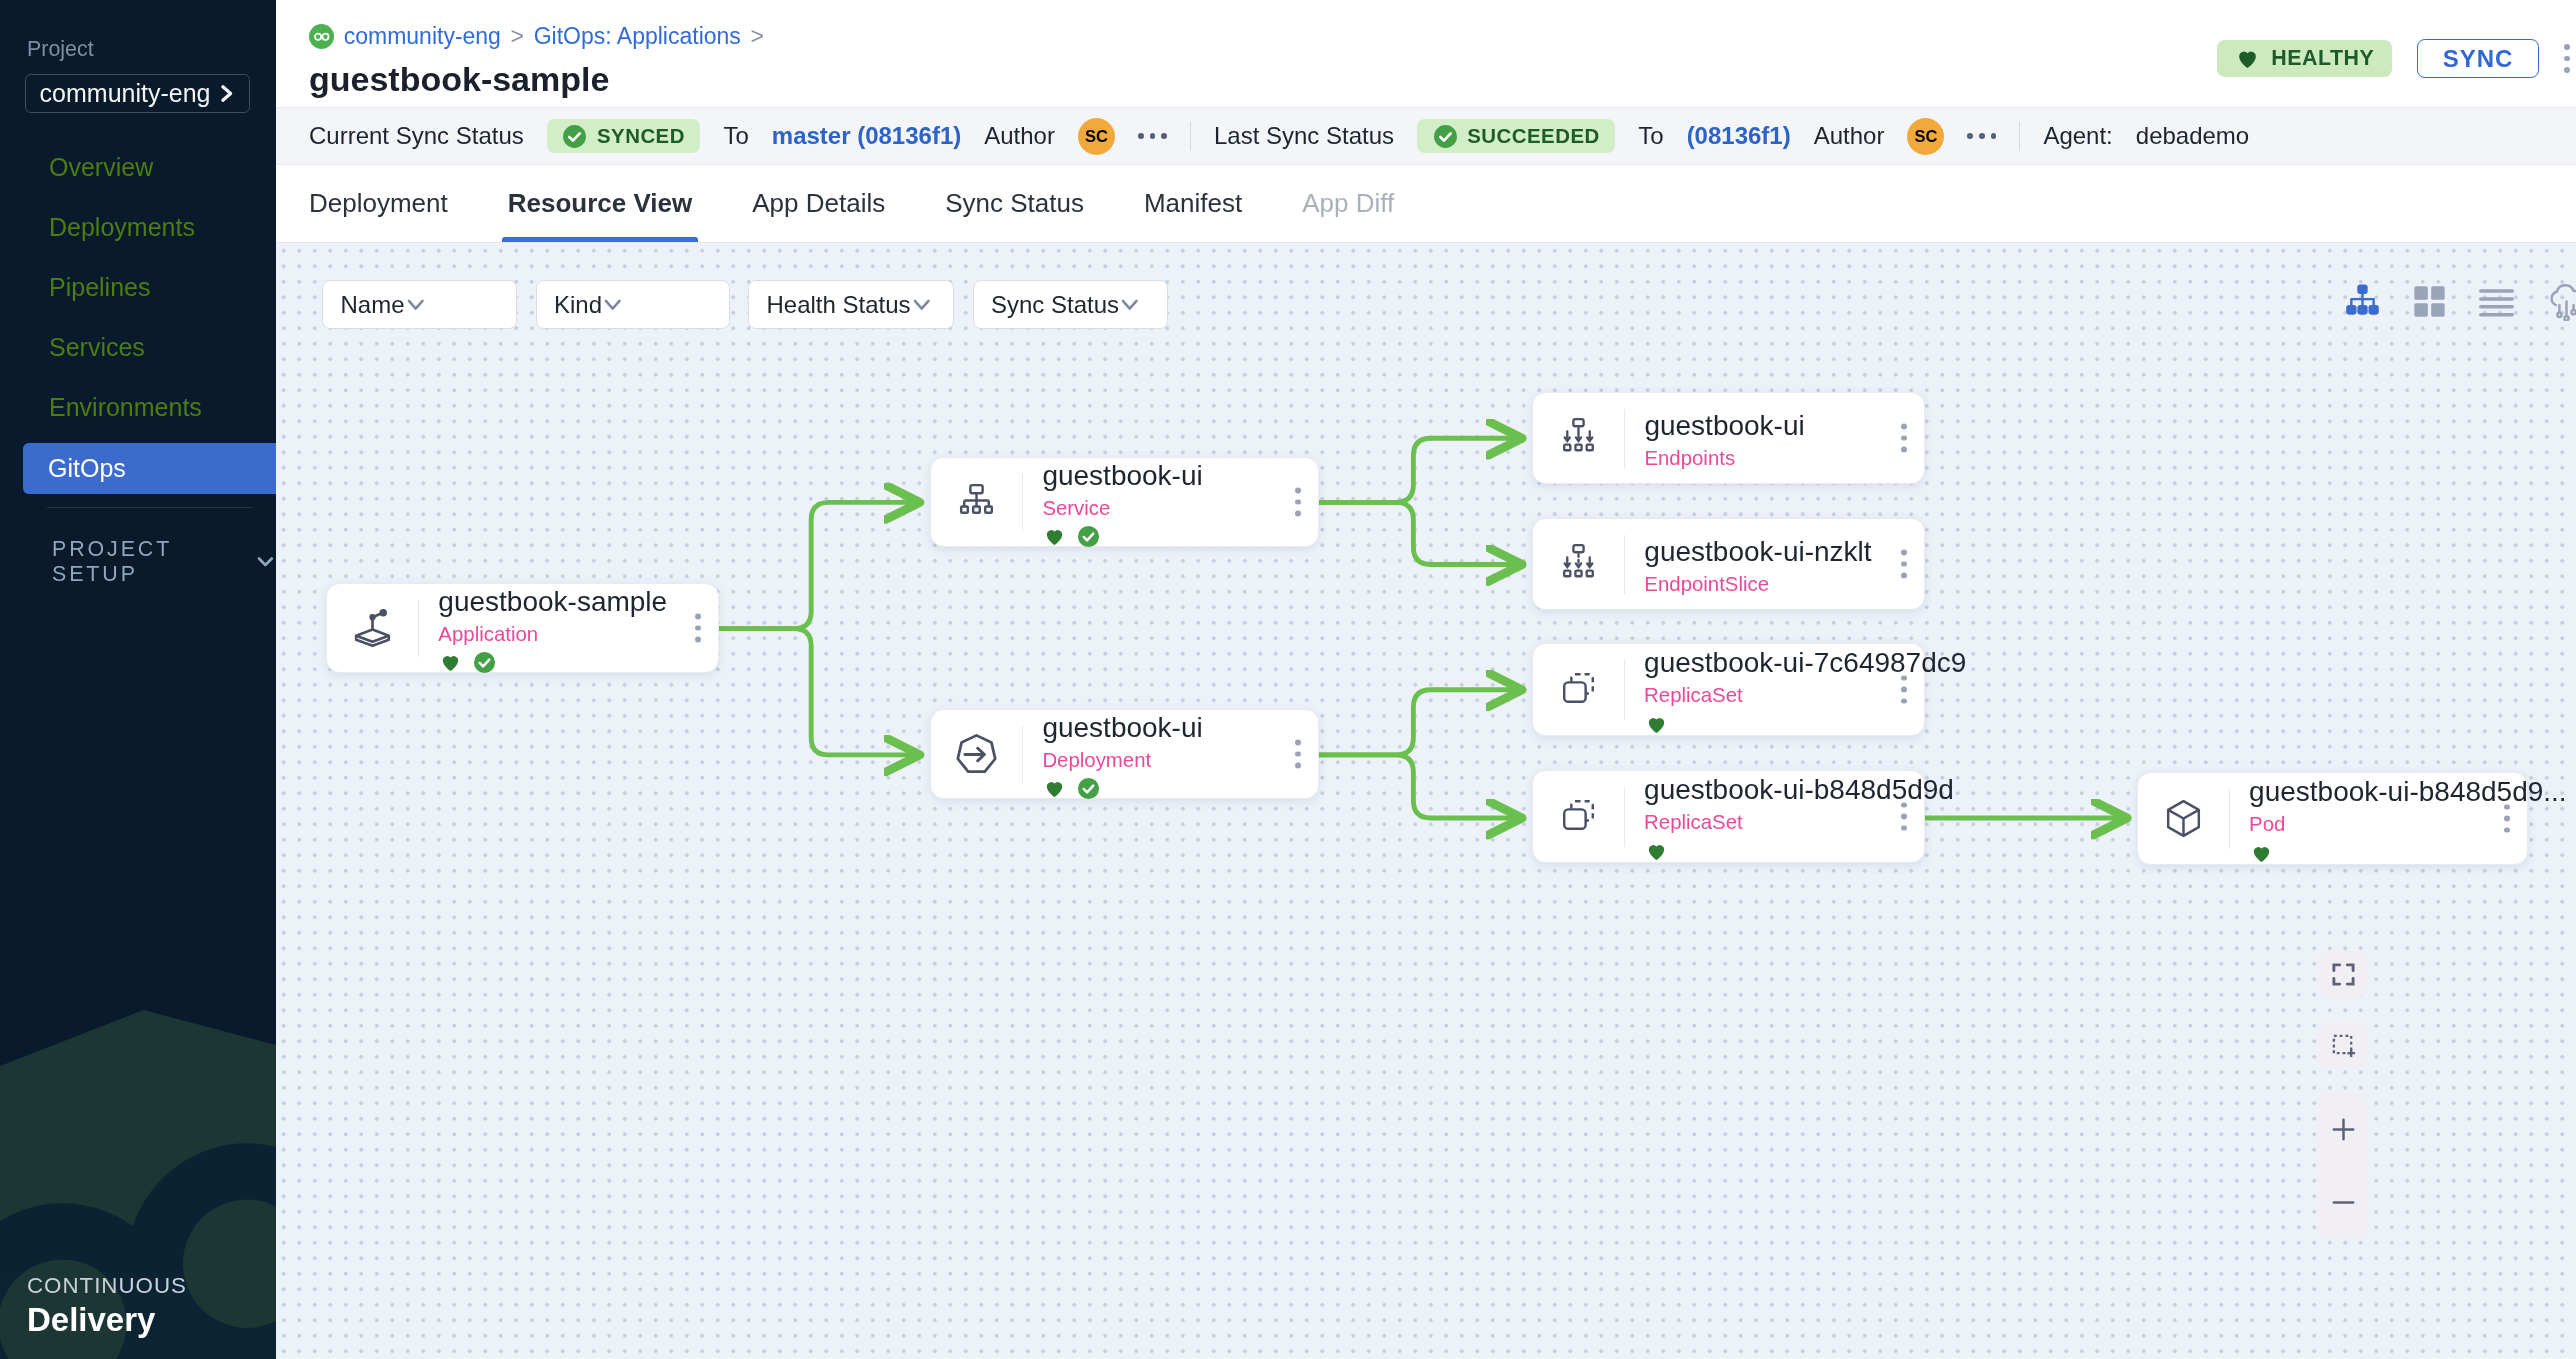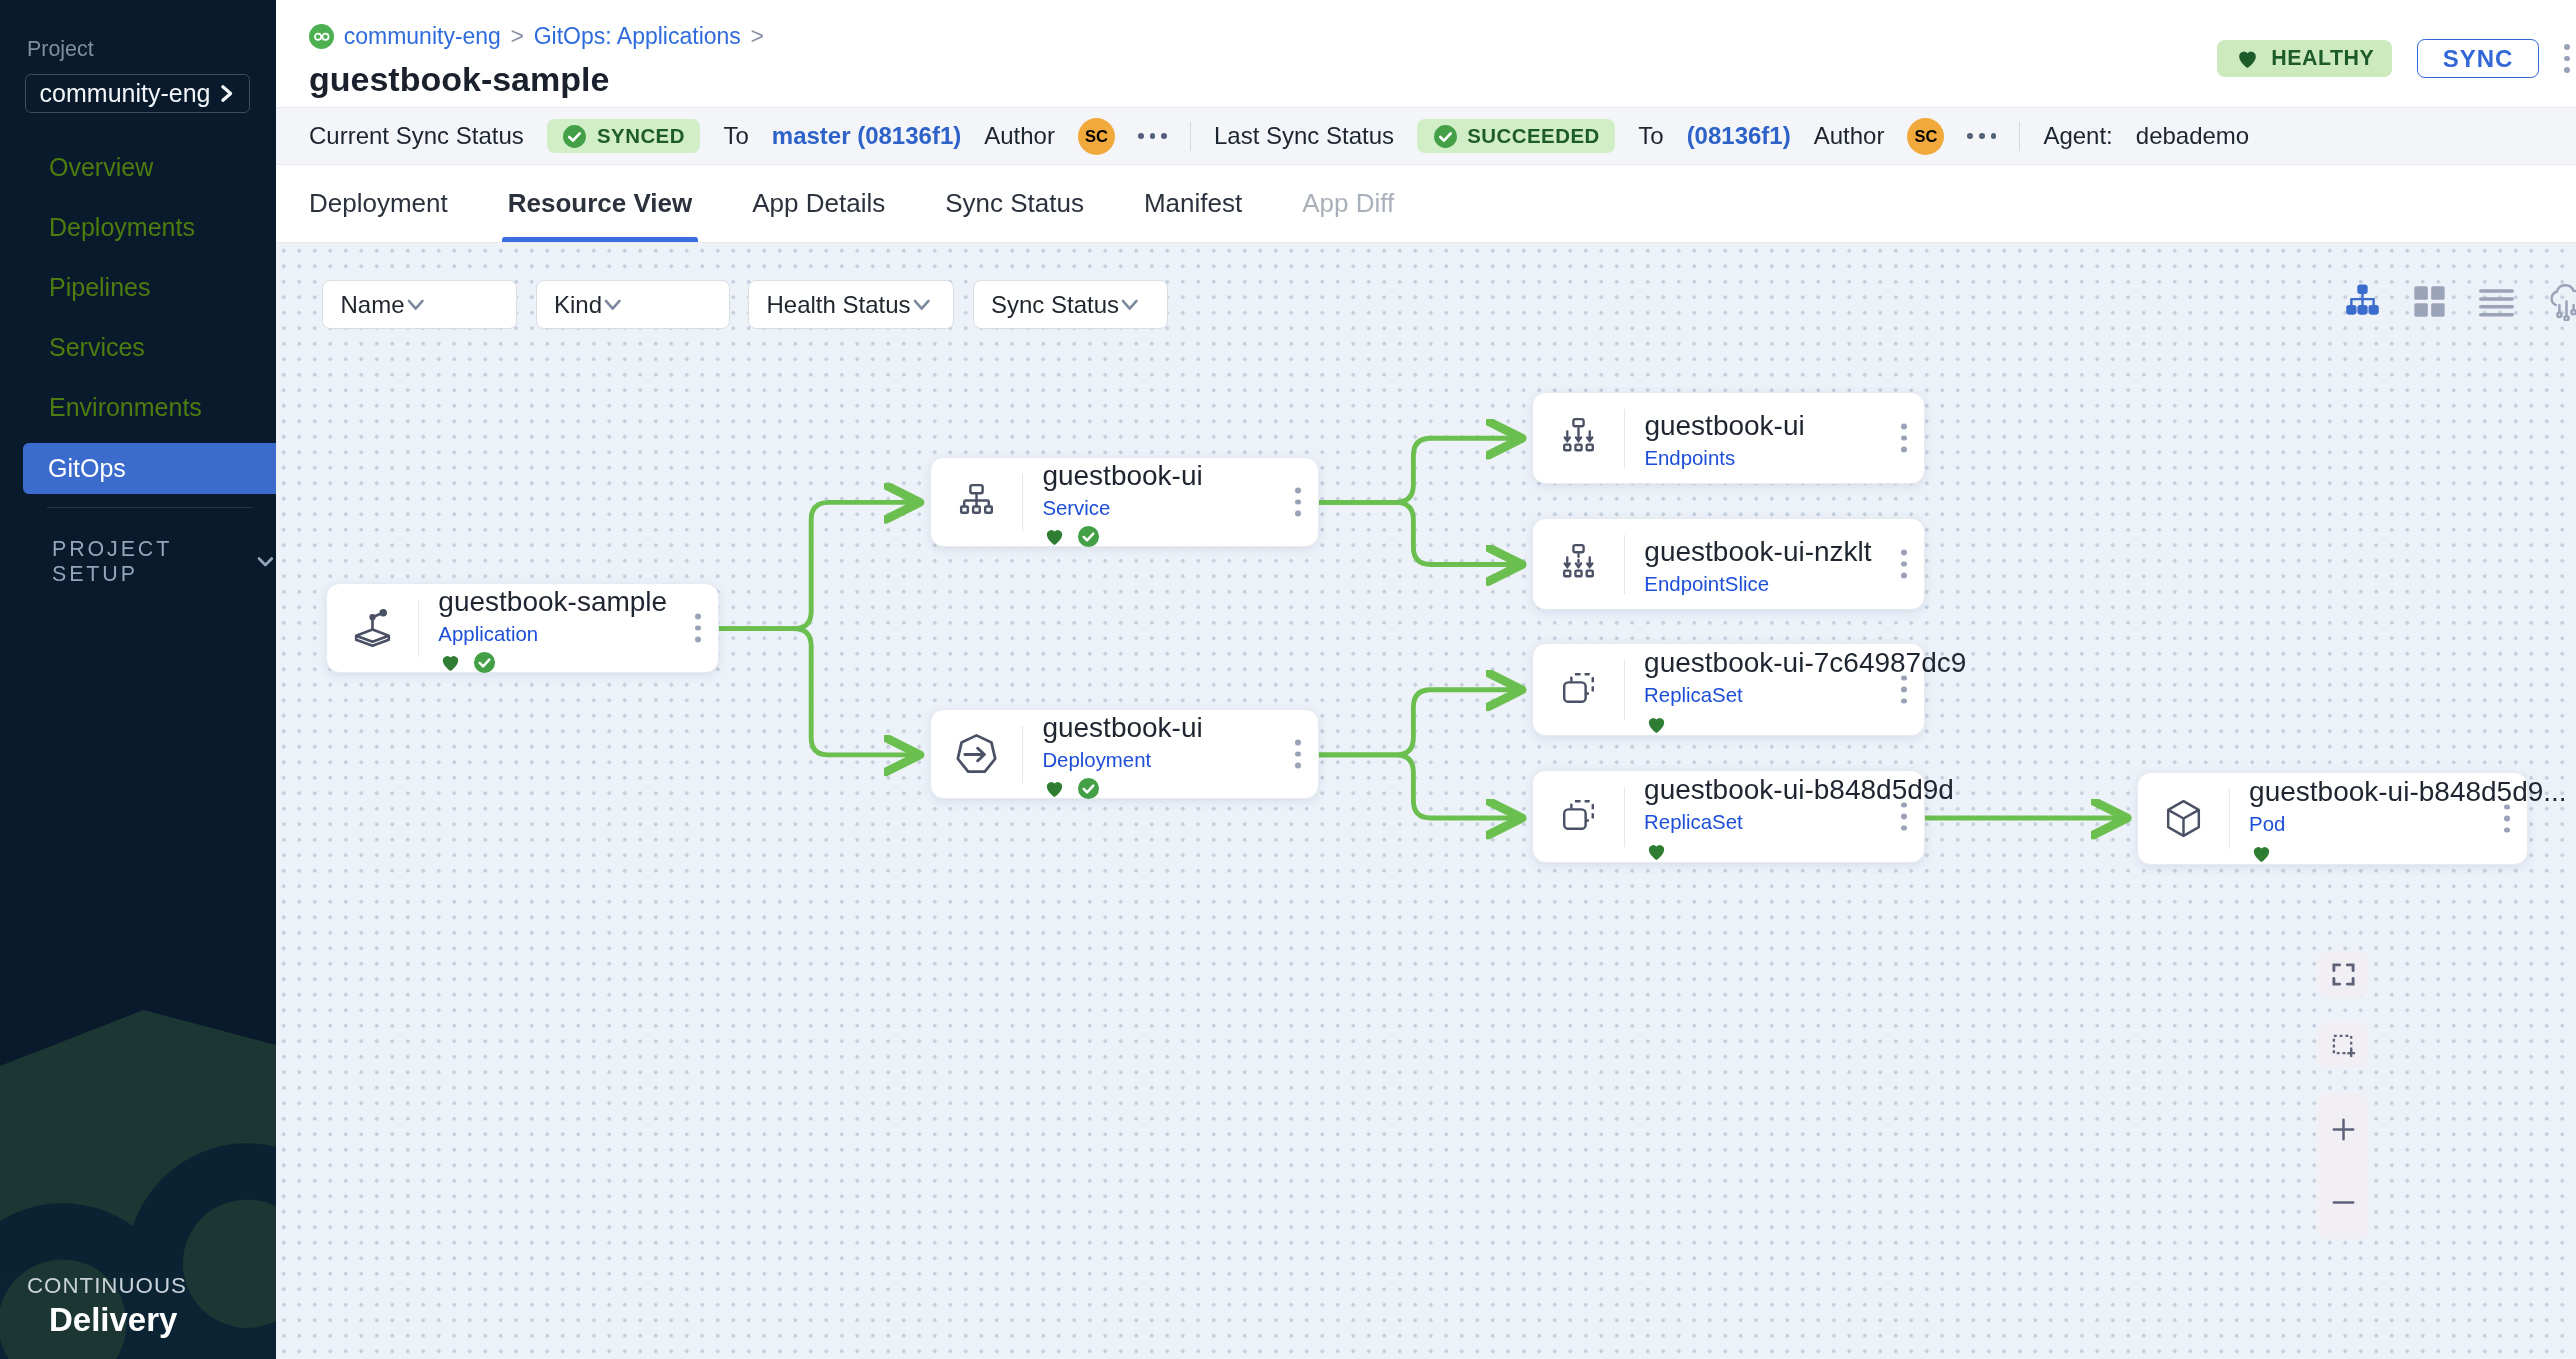--- a/index.html
+++ b/index.html
@@ -14,21 +14,21 @@
   .nav { margin-top:25px; }
   .nav-item { height:60px; display:flex; align-items:center; padding-left:49px; color:#4d7c0f; font-size:25px; cursor:pointer; }
   .nav-item.selected { background:#3b6bcd; color:#fff; margin-left:23px; padding-left:25px; border-radius:5.8px 0 0 5.8px; height:51px; margin-top:4.9px; margin-bottom:4.9px; }
   .side-divider { height:1px; background:#233448; margin:13.6px 23px 0 47px; }
   .proj-setup { display:flex; align-items:center; gap:25px; margin:29px 0 0 52px; color:#93a5b8; font-size:21.4px; letter-spacing:2.9px; cursor:pointer; }
   .watermark { position:absolute; left:0; right:0; bottom:0; height:350px; background:#1c3733;
     clip-path:polygon(0 16%, 52% 0, 100% 10%, 100% 100%, 0 100%); overflow:hidden; }
   .watermark svg { position:absolute; left:-117px; bottom:-78px; opacity:.9; }
   .brand { position:absolute; left:27px; bottom:21.4px; z-index:3; }
   .brand .t1 { color:#c9d2da; font-size:22.3px; letter-spacing:1px; }
-  .brand .t2 { color:#ffffff; font-size:33px; font-weight:700; margin-top:1.9px;margin-left:22px; }
+  .brand .t2 { color:#ffffff; font-size:33px; font-weight:700; margin-top:1.9px; }
 
   
   .main { flex:1; display:flex; flex-direction:column; min-width:0; }
   .topbar { position:relative; height:107px; background:#fff; padding:23px 0 0 33px; }
   .crumbs { display:flex; align-items:center; gap:9.7px; font-size:23px; }
   .crumb-logo { width:25px; height:25px; border-radius:50%; background:#4caf50; display:inline-flex; align-items:center; justify-content:center; }
   .crumb-link { color:#2f6bdd; cursor:pointer; }
   .crumb-sep { color:#8b93a3; }
   .page-title { font-size:34px; font-weight:700; color:#1b212c; margin-top:9.7px; }
   .top-actions { position:absolute; top:39px; right:0; display:flex; align-items:center; gap:25px; padding-right:5.8px; }
@@ -66,21 +66,21 @@
   .viewmodes { position:absolute; top:39px; right:-11.7px; display:flex; align-items:center; gap:29px; }
   .vm { cursor:pointer; }
 
   
   .node { position:absolute; background:#fff; border:1px solid #e7eaf1; border-radius:13.6px; box-shadow:0 2.9px 9.7px rgba(40,60,100,.10);
     display:flex; align-items:stretch; cursor:pointer; }
   .node .icon-cell { width:91px; display:flex; align-items:center; justify-content:center; flex:0 0 91px; }
   .node .vline { width:1px; background:#e4e7ee; margin:15.5px 0; }
   .node .body { padding:13.6px 58px 9.7px 19.4px; display:flex; flex-direction:column; justify-content:center; min-width:0; }
   .node .ttl { font-size:28px; color:#1e2430; font-weight:500; white-space:nowrap; }
-  .node .sub { font-size:20.4px; color:#1d4ed8; margin-top:4.9px; }
+  .node .sub { font-size:20.4px; color:#ec4899; margin-top:4.9px; }
   .node .stat { display:flex; align-items:center; gap:9.7px; margin-top:5.8px; height:25px; }
   .kebab { position:absolute; right:17.5px; top:50%; transform:translateY(-50%); display:flex; flex-direction:column; gap:5.8px; cursor:pointer; }
   .kebab i { width:5.8px; height:5.8px; border-radius:50%; background:#9aa2b8; }
 
   .edges { position:absolute; inset:0; pointer-events:none; }
 
   
   .ctl { position:absolute; background:#f1eff4; border-radius:9.7px; display:flex; align-items:center; justify-content:center; cursor:pointer; }
   .ctl.fs   { left:2042px; top:708px; width:50px; height:46px; }
   .ctl.sel  { left:2042px; top:779px; width:50px; height:46px; }

